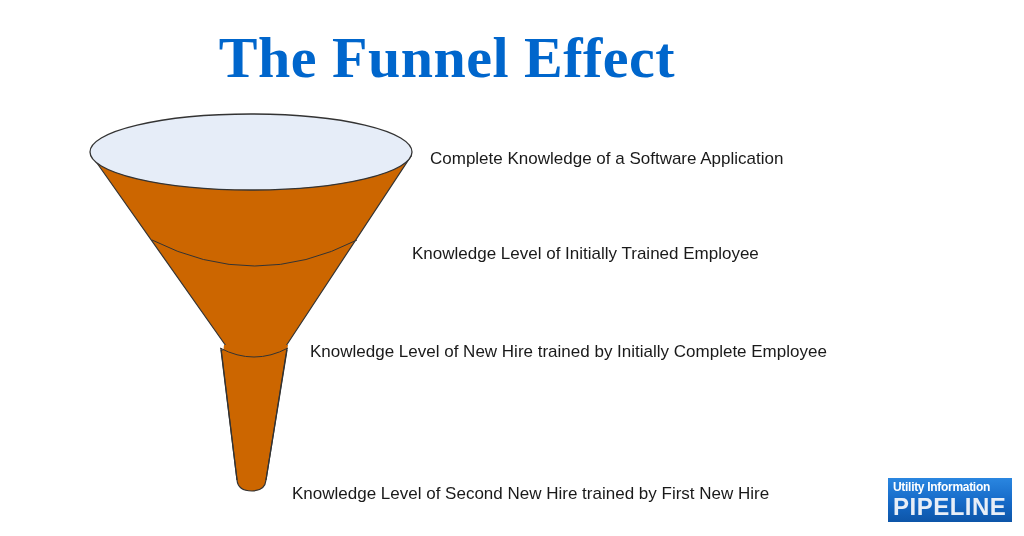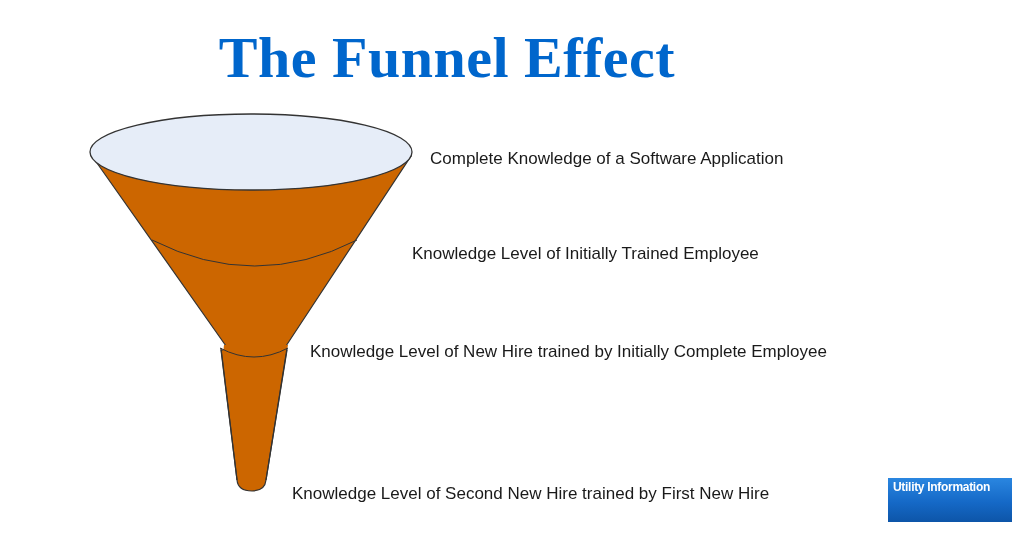--- a/index.html
+++ b/index.html
@@ -95,13 +95,14 @@
   <ellipse cx="251" cy="152" rx="161" ry="38" fill="#e6edf8" stroke="#333333" stroke-width="1.3"></ellipse>
 </svg>
 
 <div class="label" style="left:430px; top:148px;">Complete Knowledge of a Software Application</div>
 <div class="label" style="left:380px; top:243px;margin-left:32px;">Knowledge Level of Initially Trained Employee</div>
 <div class="label" style="left:310px; top:341px;">Knowledge Level of New Hire trained by Initially Complete Employee</div>
 <div class="label" style="left:292px; top:463px;margin-top:20px;">Knowledge Level of Second New Hire trained by First New Hire</div>
 
 <div class="logo">
   <span class="line1">Utility Information</span>
+  <span class="line2">PIPELINE</span>
 </div>
 
 </body></html>

